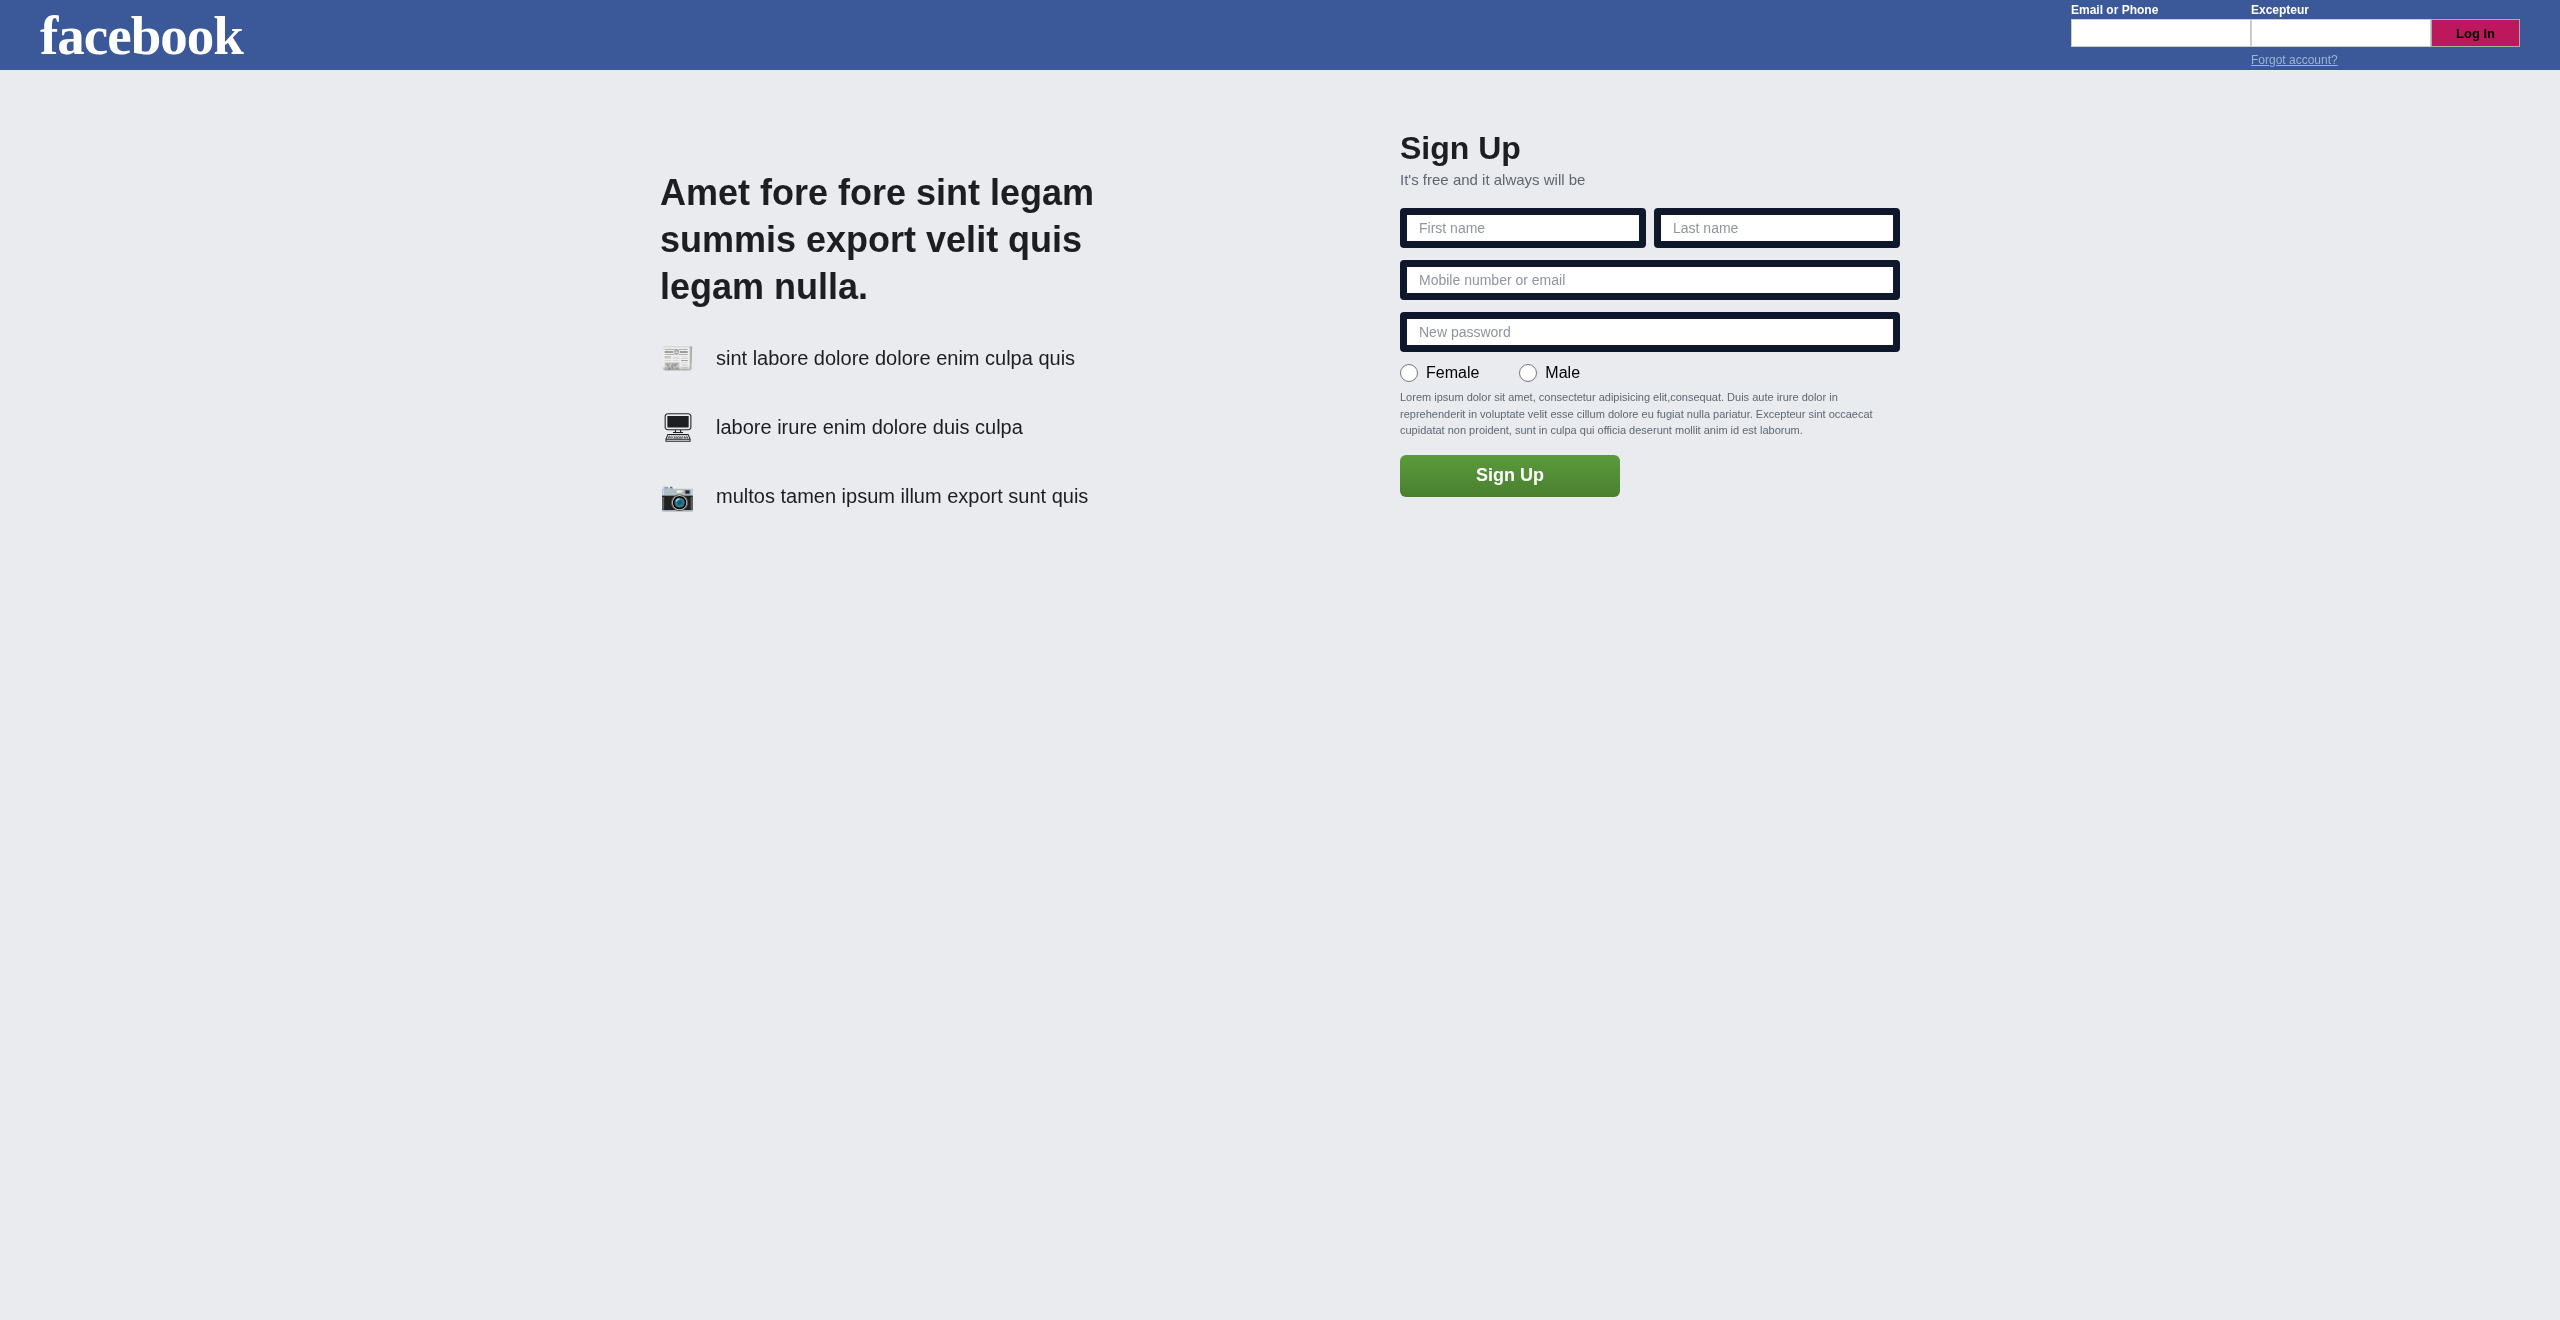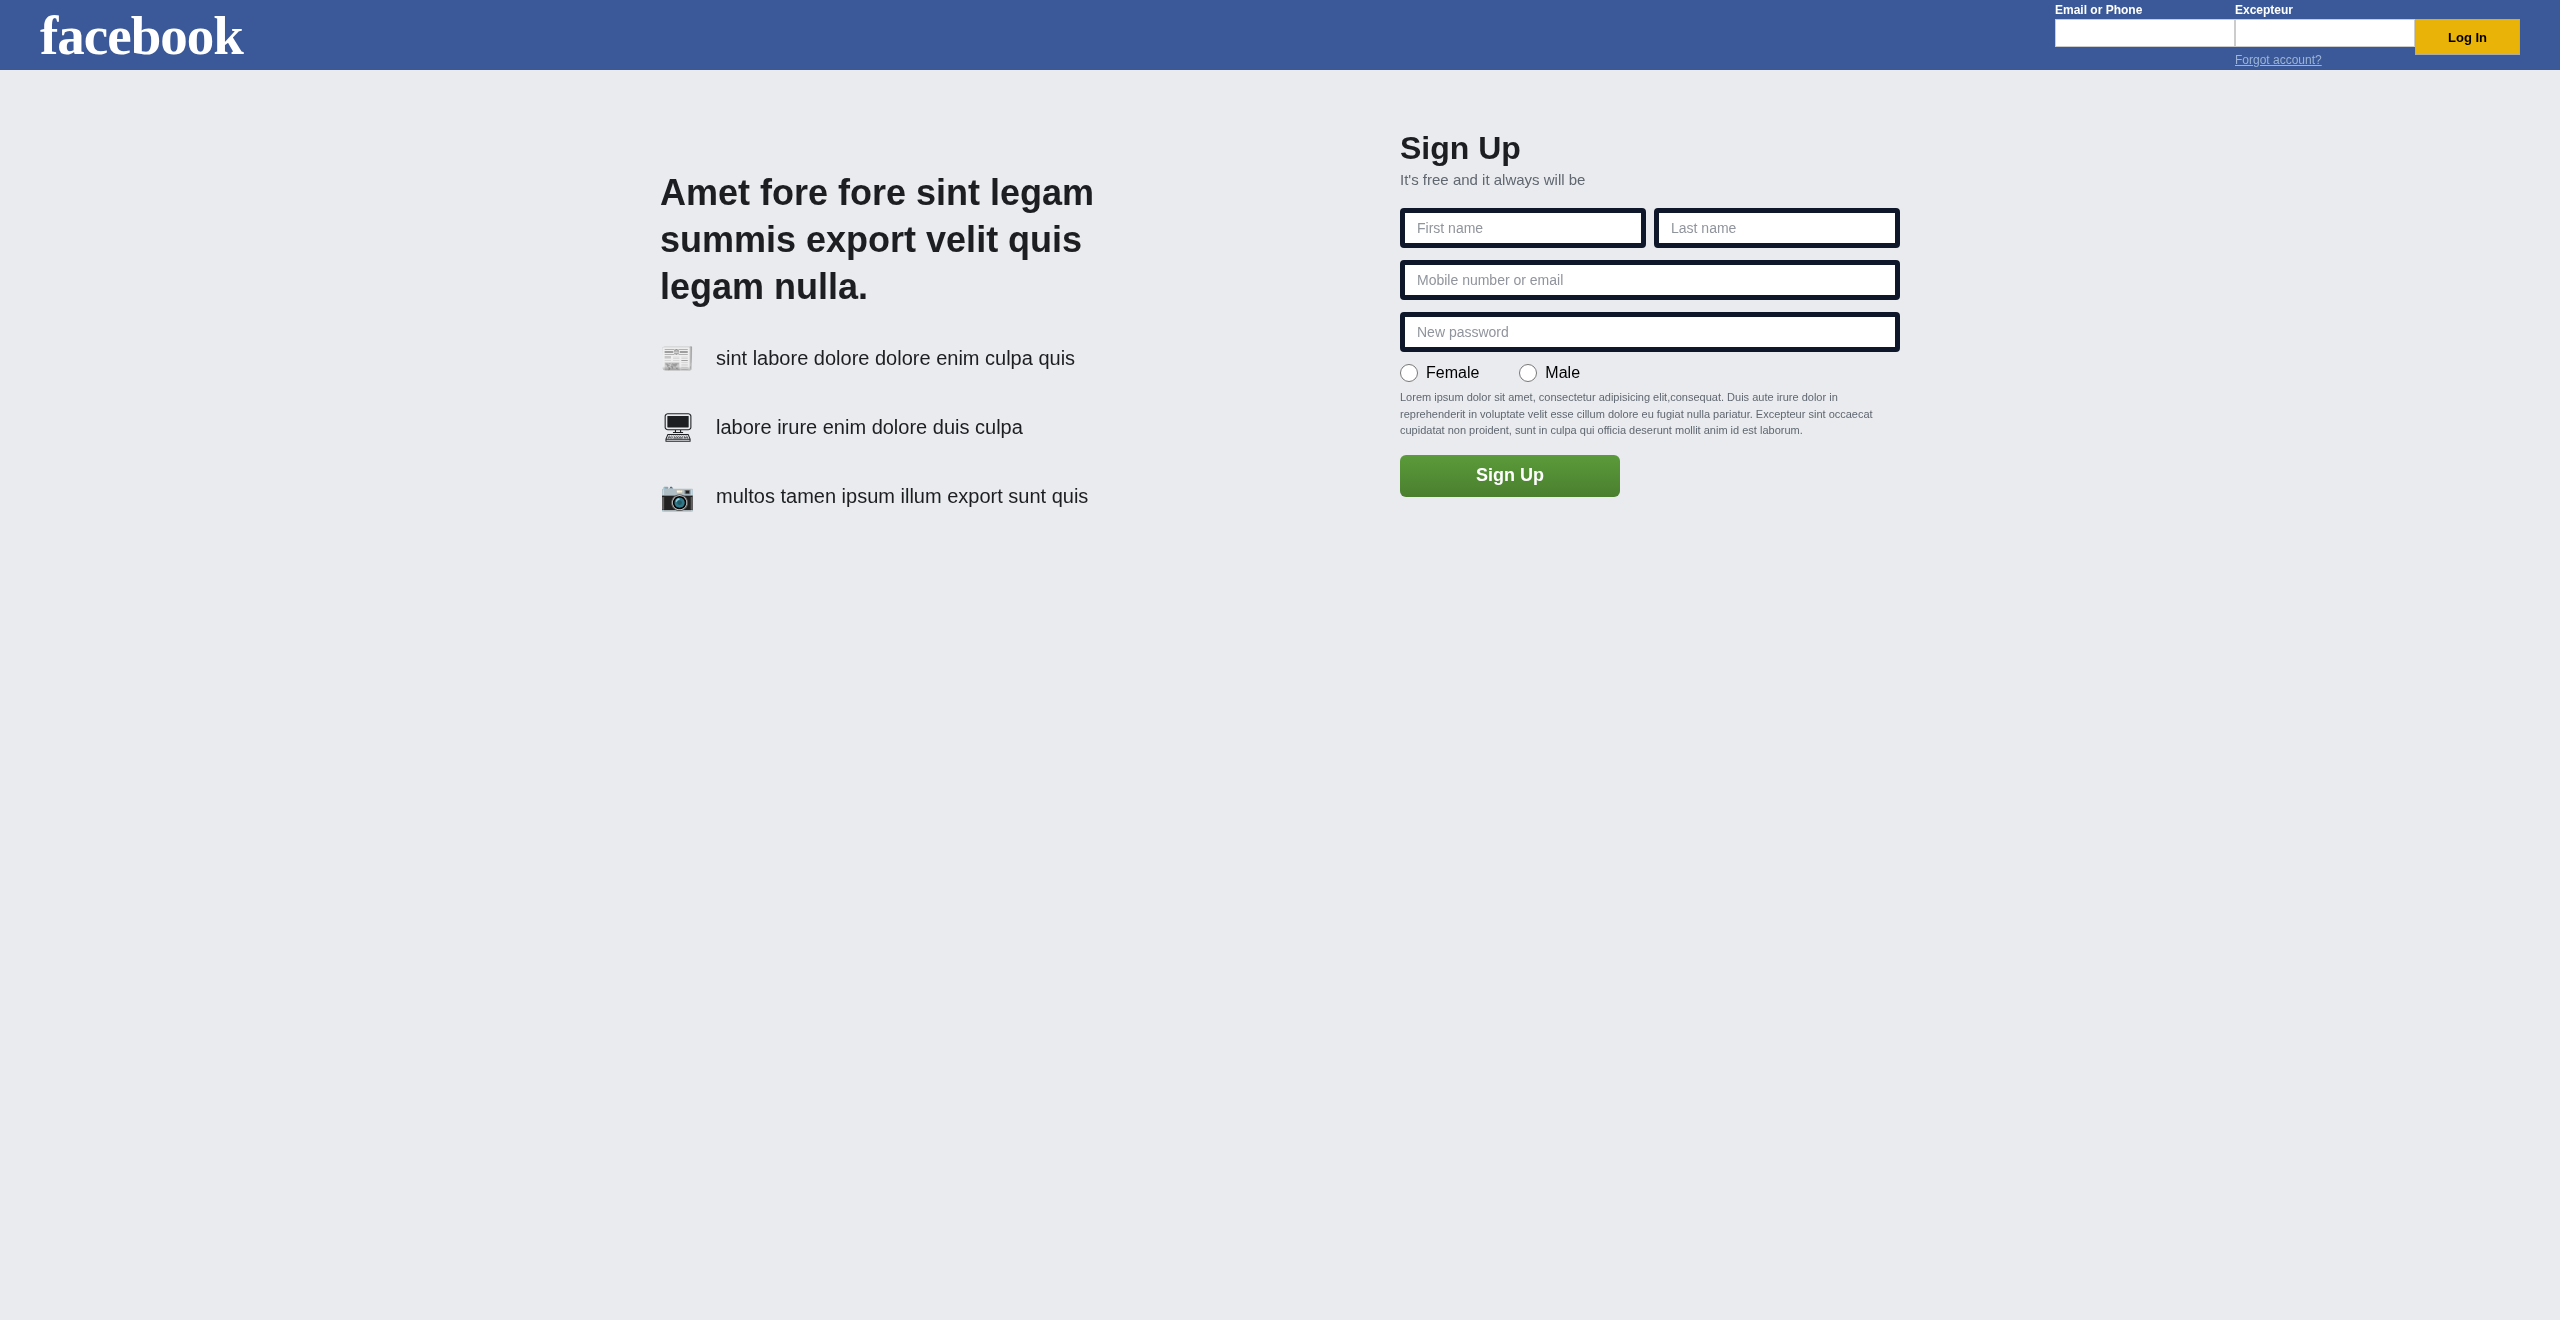--- a/index.html
+++ b/index.html
@@ -56,23 +56,23 @@
     .header-input {
       height: 28px;
       width: 180px;
       padding: 2px 6px;
       font-size: 13px;
       border: 1px solid #ccc;
       background: #fff;
     }
 
     .login-btn {
-      height: 36px;
-      padding: 0 32px;
-      background-color: #eab308;
+      height: 28px;
+      padding: 0 24px;
+      background-color: #be185d;
       border: 1px solid #aaa;
       font-size: 13px;
       font-weight: bold;
       cursor: pointer;
       margin-top: 16px;
     }
 
     .forgot-link {
       color: #9cb4d8;
       font-size: 12px;
@@ -150,21 +150,21 @@
       display: flex;
       gap: 8px;
       margin-bottom: 12px;
     }
 
     .form-input {
       width: 100%;
       height: 40px;
       padding: 8px 12px;
       font-size: 14px;
-      border: 5px solid #0f172a;
+      border: 7px solid #0f172a;
       border-radius: 4px;
       background: #fff;
       color: #606770;
     }
 
     .form-input::placeholder {
       color: #90949c;
       font-size: 14px;
     }
 

